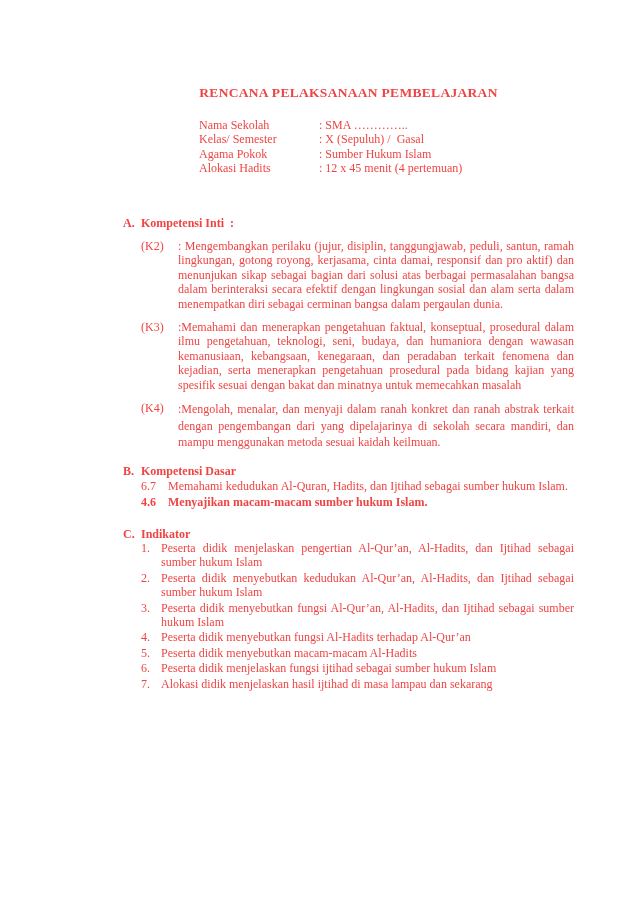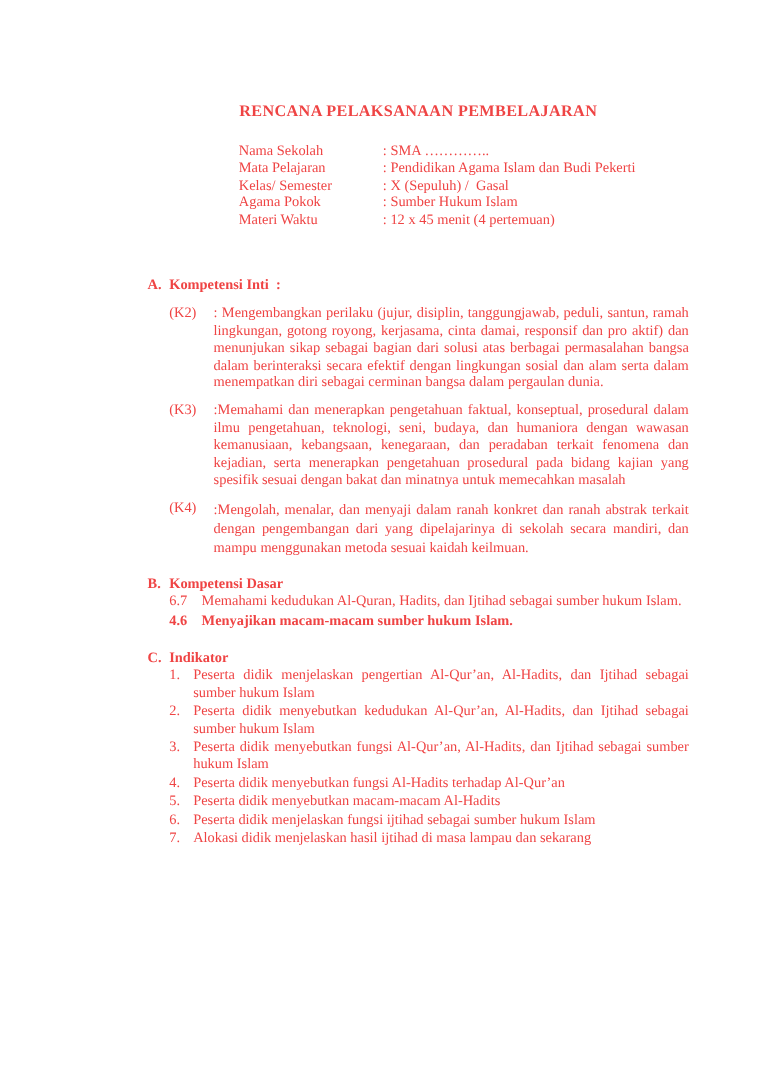--- a/index.html
+++ b/index.html
@@ -62,33 +62,29 @@
   <div class="doc-title">
     <div>RENCANA PELAKSANAAN PEMBELAJARAN</div>
   </div>
 
   <div class="header-fields">
     <div class="hf-row">
       <span class="hf-label">Nama Sekolah</span>
       <span class="hf-value">: SMA …………..</span>
     </div>
     <div class="hf-row">
-      <span class="hf-label">Mata Pelajaran</span>
-      <span class="hf-value">: Pendidikan Agama Islam dan Budi Pekerti</span>
-    </div>
-    <div class="hf-row">
       <span class="hf-label">Kelas/ Semester</span>
       <span class="hf-value">: X (Sepuluh) /  Gasal</span>
     </div>
     <div class="hf-row">
       <span class="hf-label">Agama Pokok</span>
       <span class="hf-value">: Sumber Hukum Islam</span>
     </div>
     <div class="hf-row">
-      <span class="hf-label">Materi Waktu</span>
+      <span class="hf-label">Alokasi Hadits</span>
       <span class="hf-value">: 12 x 45 menit (4 pertemuan)</span>
     </div>
   </div>
 
   <div class="section sec-a">
     <div class="sec-heading"><span class="sec-letter">A.</span><span>Kompetensi Inti  :</span></div>
     <div class="a-item">
       <span class="a-num">(K2)</span>
       <span class="a-text">: Mengembangkan perilaku (jujur, disiplin, tanggungjawab, peduli, santun, ramah lingkungan,  gotong royong, kerjasama, cinta damai, responsif dan pro aktif) dan menunjukan sikap sebagai bagian dari solusi atas berbagai permasalahan bangsa dalam berinteraksi secara efektif dengan lingkungan sosial dan alam serta dalam menempatkan diri sebagai cerminan bangsa dalam pergaulan dunia.</span>
     </div>

